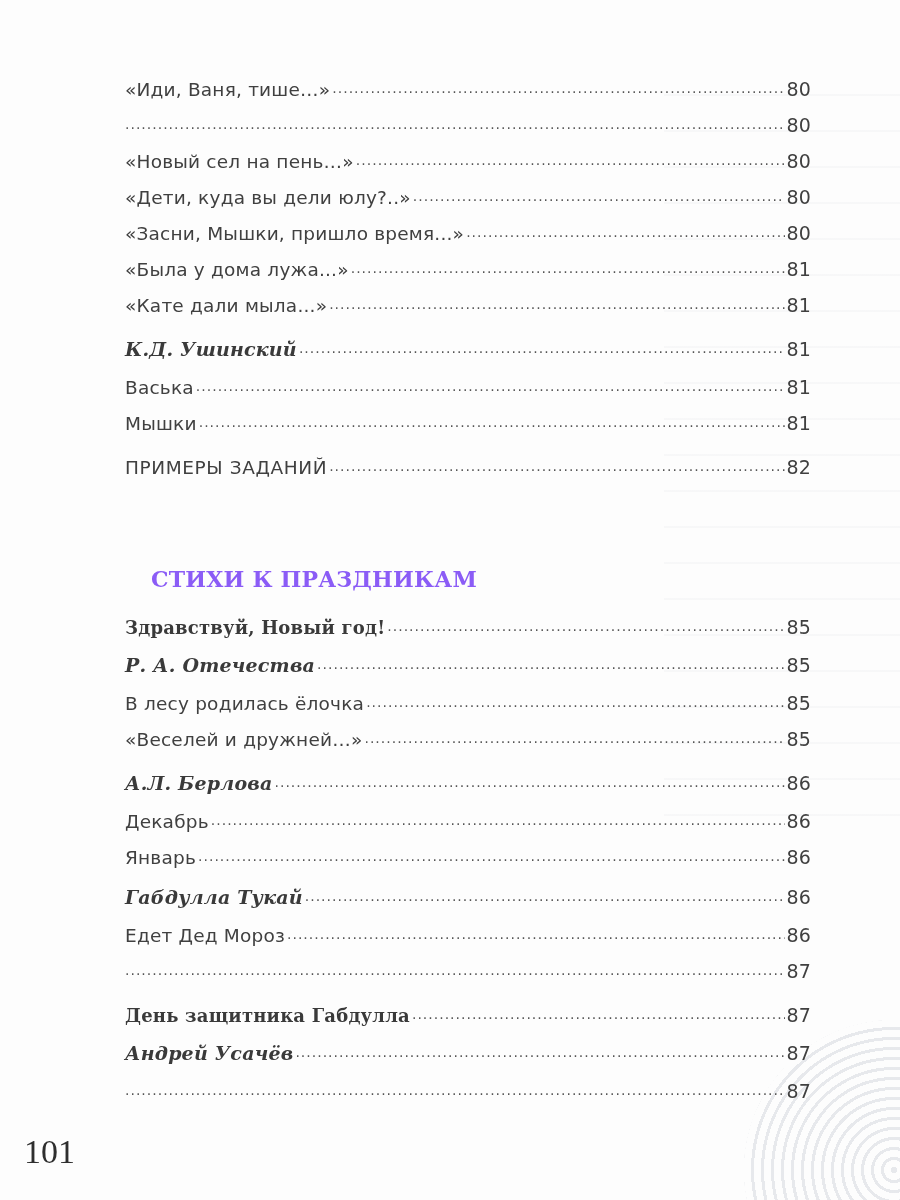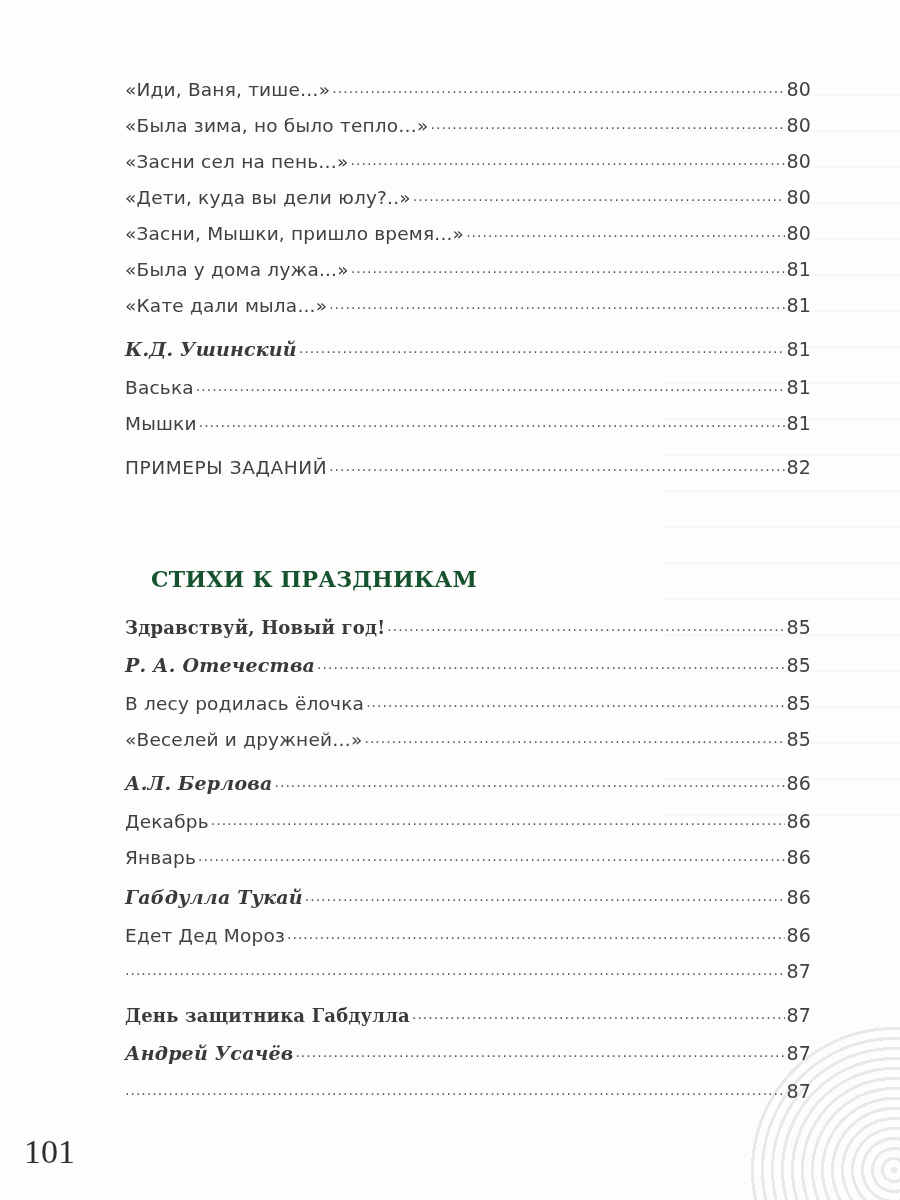--- a/index.html
+++ b/index.html
@@ -93,21 +93,21 @@
     .row.caps .title {
       letter-spacing: 0.6px;
     }
     .section-heading {
       position: absolute;
       left: 127px;
       top: 566px;
       font-family: "DejaVu Serif", serif;
       font-weight: bold;
       font-size: 22px;
-      color: #14532d;
+      color: #8b5cf6;
       letter-spacing: 0.2px;
     }
     .folio {
       position: absolute;
       left: 0; width: 900px;
       top: 1133px;
       text-align: left;
       font-family: "Liberation Serif", serif;
       font-size: 34px;
       color: #2e2e2e;
@@ -121,26 +121,25 @@
   <div class="rings"></div>
 
   <div class="toc">
 
     <div class="row" style="top:66px">
       <span class="title">«Иди, Ваня, тише…» </span>
       <span class="dots"></span>
       <span class="page-num">80</span>
     </div>
     <div class="row" style="top:102px">
-      <span class="title">«Была зима, но было тепло…» </span>
       <span class="dots"></span>
       <span class="page-num">80</span>
     </div>
     <div class="row" style="top:138px">
-      <span class="title">«Засни сел на пень…» </span>
+      <span class="title">«Новый сел на пень…» </span>
       <span class="dots"></span>
       <span class="page-num">80</span>
     </div>
     <div class="row" style="top:174px">
       <span class="title">«Дети, куда вы дели юлу?..»</span>
       <span class="dots"></span>
       <span class="page-num">80</span>
     </div>
     <div class="row" style="top:210px">
       <span class="title">«Засни, Мышки, пришло время...»</span>

